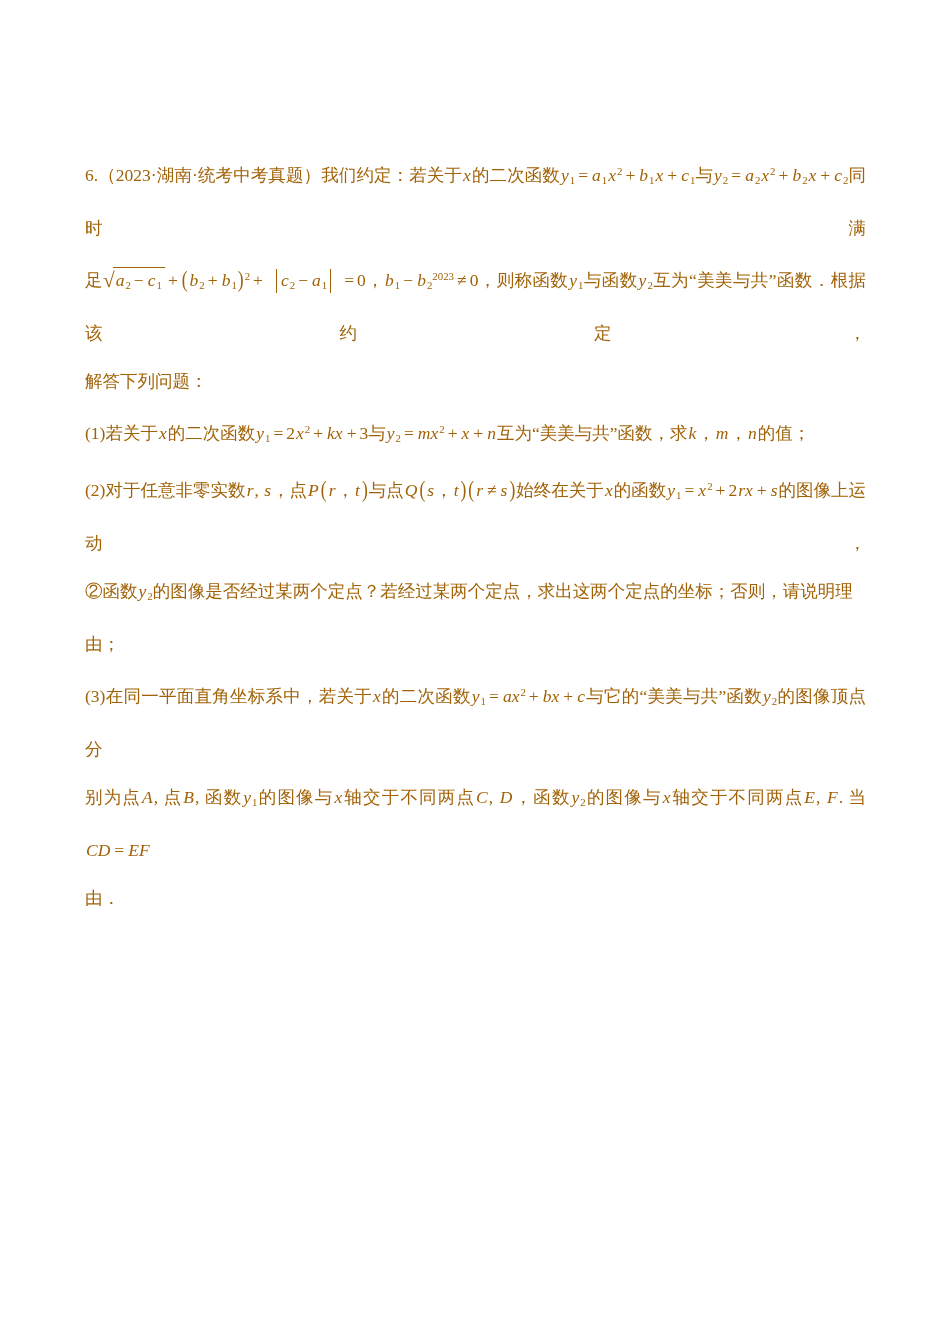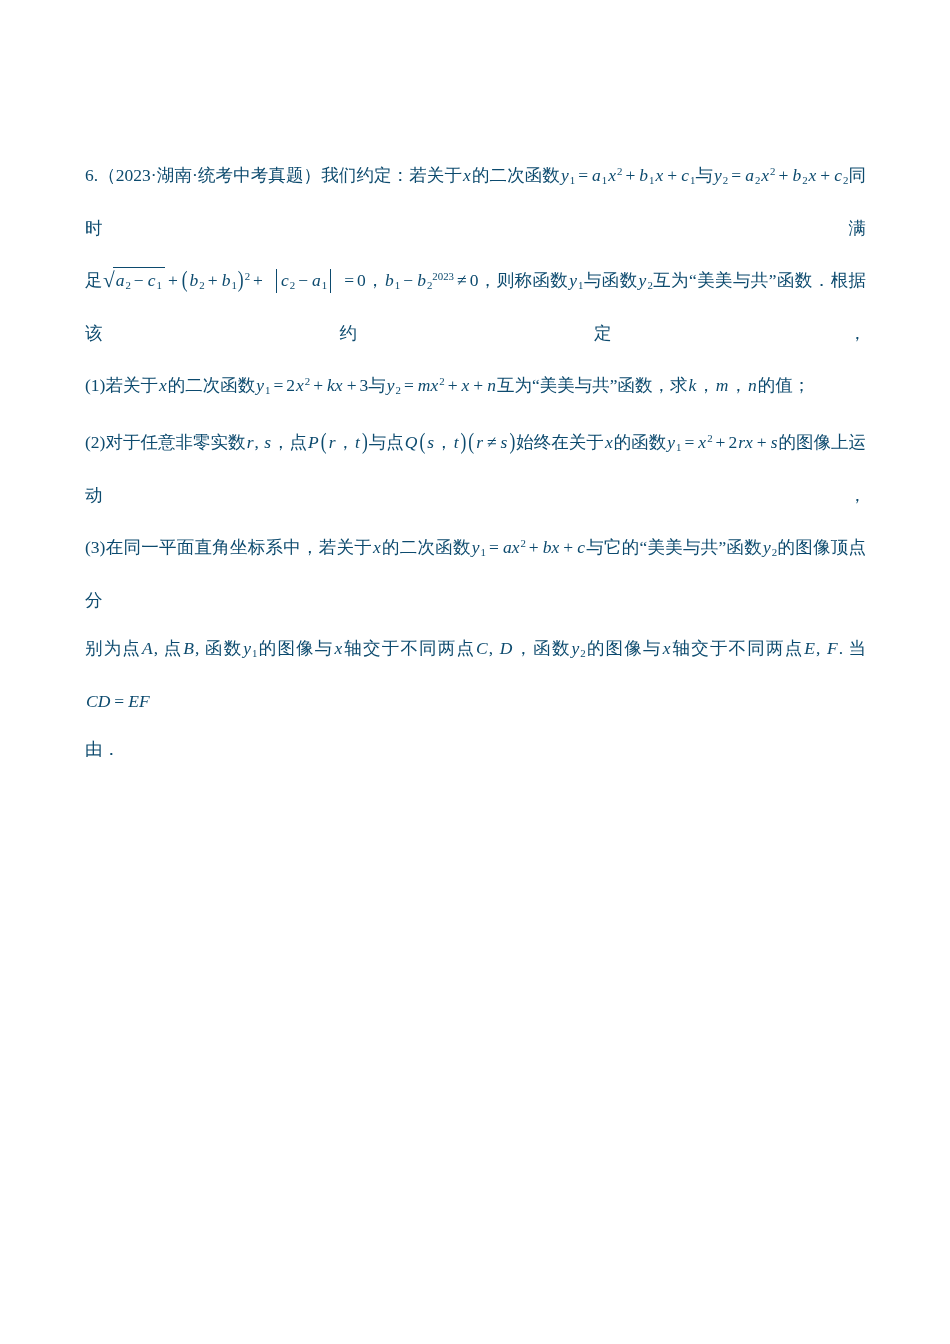--- a/index.html
+++ b/index.html
@@ -12,21 +12,21 @@
   .page {
     position: relative;
     width: 950px; height: 1344px;
     background: #ffffff;
   }
   .content {
     position: absolute;
     left: 85px; top: 147px;
     width: 781px;
     font-size: 17.5px;
-    color: #0c4a6e;
+    color: #a16207;
   }
   .line {
     line-height: 48px;
     min-height: 48px;
   }
   .line.justify {
     text-align: justify;
     text-align-last: justify;
   }
   .line.left {
@@ -82,19 +82,21 @@
     padding: 0 1px;
   }
 </style>
 </head>
 <body>
 
 <div class="page">
   <div class="content" id="problem-content">
       <div class="line justify"><span class="cjk">6.（2023·湖南·统考中考真题）我们约定：若关于</span><span class="var">x</span><span class="cjk">的二次函数</span><span class="var">y</span><span class="sb">1</span><span class="op">=</span><span class="var">a</span><span class="sb">1</span><span class="var">x</span><span class="sp">2</span><span class="op">+</span><span class="var">b</span><span class="sb">1</span><span class="var">x</span><span class="op">+</span><span class="var">c</span><span class="sb">1</span><span class="cjk">与</span><span class="var">y</span><span class="sb">2</span><span class="op">=</span><span class="var">a</span><span class="sb">2</span><span class="var">x</span><span class="sp">2</span><span class="op">+</span><span class="var">b</span><span class="sb">2</span><span class="var">x</span><span class="op">+</span><span class="var">c</span><span class="sb">2</span><span class="cjk">同时满</span></div>
       <div class="line justify"><span class="cjk">足</span><span class="sqrt"><span class="rsign">√</span><span class="rbox"><span class="var">a</span><span class="sb">2</span><span class="op">−</span><span class="var">c</span><span class="sb">1</span></span></span><span class="op">+</span><span class="grp"><span class="paren">(</span><span class="var">b</span><span class="sb">2</span><span class="op">+</span><span class="var">b</span><span class="sb">1</span><span class="paren">)</span></span><span class="sp">2</span><span class="op">+</span><span class="abs"><span class="var">c</span><span class="sb">2</span><span class="op">−</span><span class="var">a</span><span class="sb">1</span></span><span class="op">=</span><span class="num">0</span><span class="cjk">，</span><span class="var">b</span><span class="sb">1</span><span class="op">−</span><span class="var">b</span><span class="sb">2</span><span class="sp">2023</span><span class="op">≠</span><span class="num">0</span><span class="cjk">，则称函数</span><span class="var">y</span><span class="sb">1</span><span class="cjk">与函数</span><span class="var">y</span><span class="sb">2</span><span class="cjk">互为“美美与共”函数．根据该约定，</span></div>
+      <div class="line left"><span class="cjk">解答下列问题：</span></div>
       <div class="line left"><span class="cjk">(1)若关于</span><span class="var">x</span><span class="cjk">的二次函数</span><span class="var">y</span><span class="sb">1</span><span class="op">=</span><span class="num">2</span><span class="var">x</span><span class="sp">2</span><span class="op">+</span><span class="var">kx</span><span class="op">+</span><span class="num">3</span><span class="cjk">与</span><span class="var">y</span><span class="sb">2</span><span class="op">=</span><span class="var">mx</span><span class="sp">2</span><span class="op">+</span><span class="var">x</span><span class="op">+</span><span class="var">n</span><span class="cjk">互为“美美与共”函数，求</span><span class="var">k</span><span class="cjk">，</span><span class="var">m</span><span class="cjk">，</span><span class="var">n</span><span class="cjk">的值；</span></div>
       <div class="line justify"><span class="cjk">(2)对于任意非零实数</span><span class="var">r</span><span class="cjk">, </span><span class="var">s</span><span class="cjk">，点</span><span class="var">P</span><span class="grp"><span class="paren">(</span><span class="var">r</span><span class="cjk">，</span><span class="var">t</span><span class="paren">)</span></span><span class="cjk">与点</span><span class="var">Q</span><span class="grp"><span class="paren">(</span><span class="var">s</span><span class="cjk">，</span><span class="var">t</span><span class="paren">)</span></span><span class="grp"><span class="paren">(</span><span class="var">r</span><span class="op">≠</span><span class="var">s</span><span class="paren">)</span></span><span class="cjk">始终在关于</span><span class="var">x</span><span class="cjk">的函数</span><span class="var">y</span><span class="sb">1</span><span class="op">=</span><span class="var">x</span><span class="sp">2</span><span class="op">+</span><span class="num">2</span><span class="var">rx</span><span class="op">+</span><span class="var">s</span><span class="cjk">的图像上运动，</span></div>
+      <div class="line left"><span class="cjk">②函数</span><span class="var">y</span><span class="sb">2</span><span class="cjk">的图像是否经过某两个定点？若经过某两个定点，求出这两个定点的坐标；否则，请说明理由；</span></div>
       <div class="line justify"><span class="cjk">(3)在同一平面直角坐标系中，若关于</span><span class="var">x</span><span class="cjk">的二次函数</span><span class="var">y</span><span class="sb">1</span><span class="op">=</span><span class="var">ax</span><span class="sp">2</span><span class="op">+</span><span class="var">bx</span><span class="op">+</span><span class="var">c</span><span class="cjk">与它的“美美与共”函数</span><span class="var">y</span><span class="sb">2</span><span class="cjk">的图像顶点分</span></div>
       <div class="line justify"><span class="cjk">别为点</span><span class="var">A</span><span class="cjk">, 点</span><span class="var">B</span><span class="cjk">, 函数</span><span class="var">y</span><span class="sb">1</span><span class="cjk">的图像与</span><span class="var">x</span><span class="cjk">轴交于不同两点</span><span class="var">C</span><span class="cjk">, </span><span class="var">D</span><span class="cjk">，函数</span><span class="var">y</span><span class="sb">2</span><span class="cjk">的图像与</span><span class="var">x</span><span class="cjk">轴交于不同两点</span><span class="var">E</span><span class="cjk">, </span><span class="var">F</span><span class="cjk">. 当</span><span class="var">CD</span><span class="op">=</span><span class="var">EF</span></div>
       <div class="line left"><span class="cjk">由．</span></div>
     </div>
 </div>
 
 </body></html>

